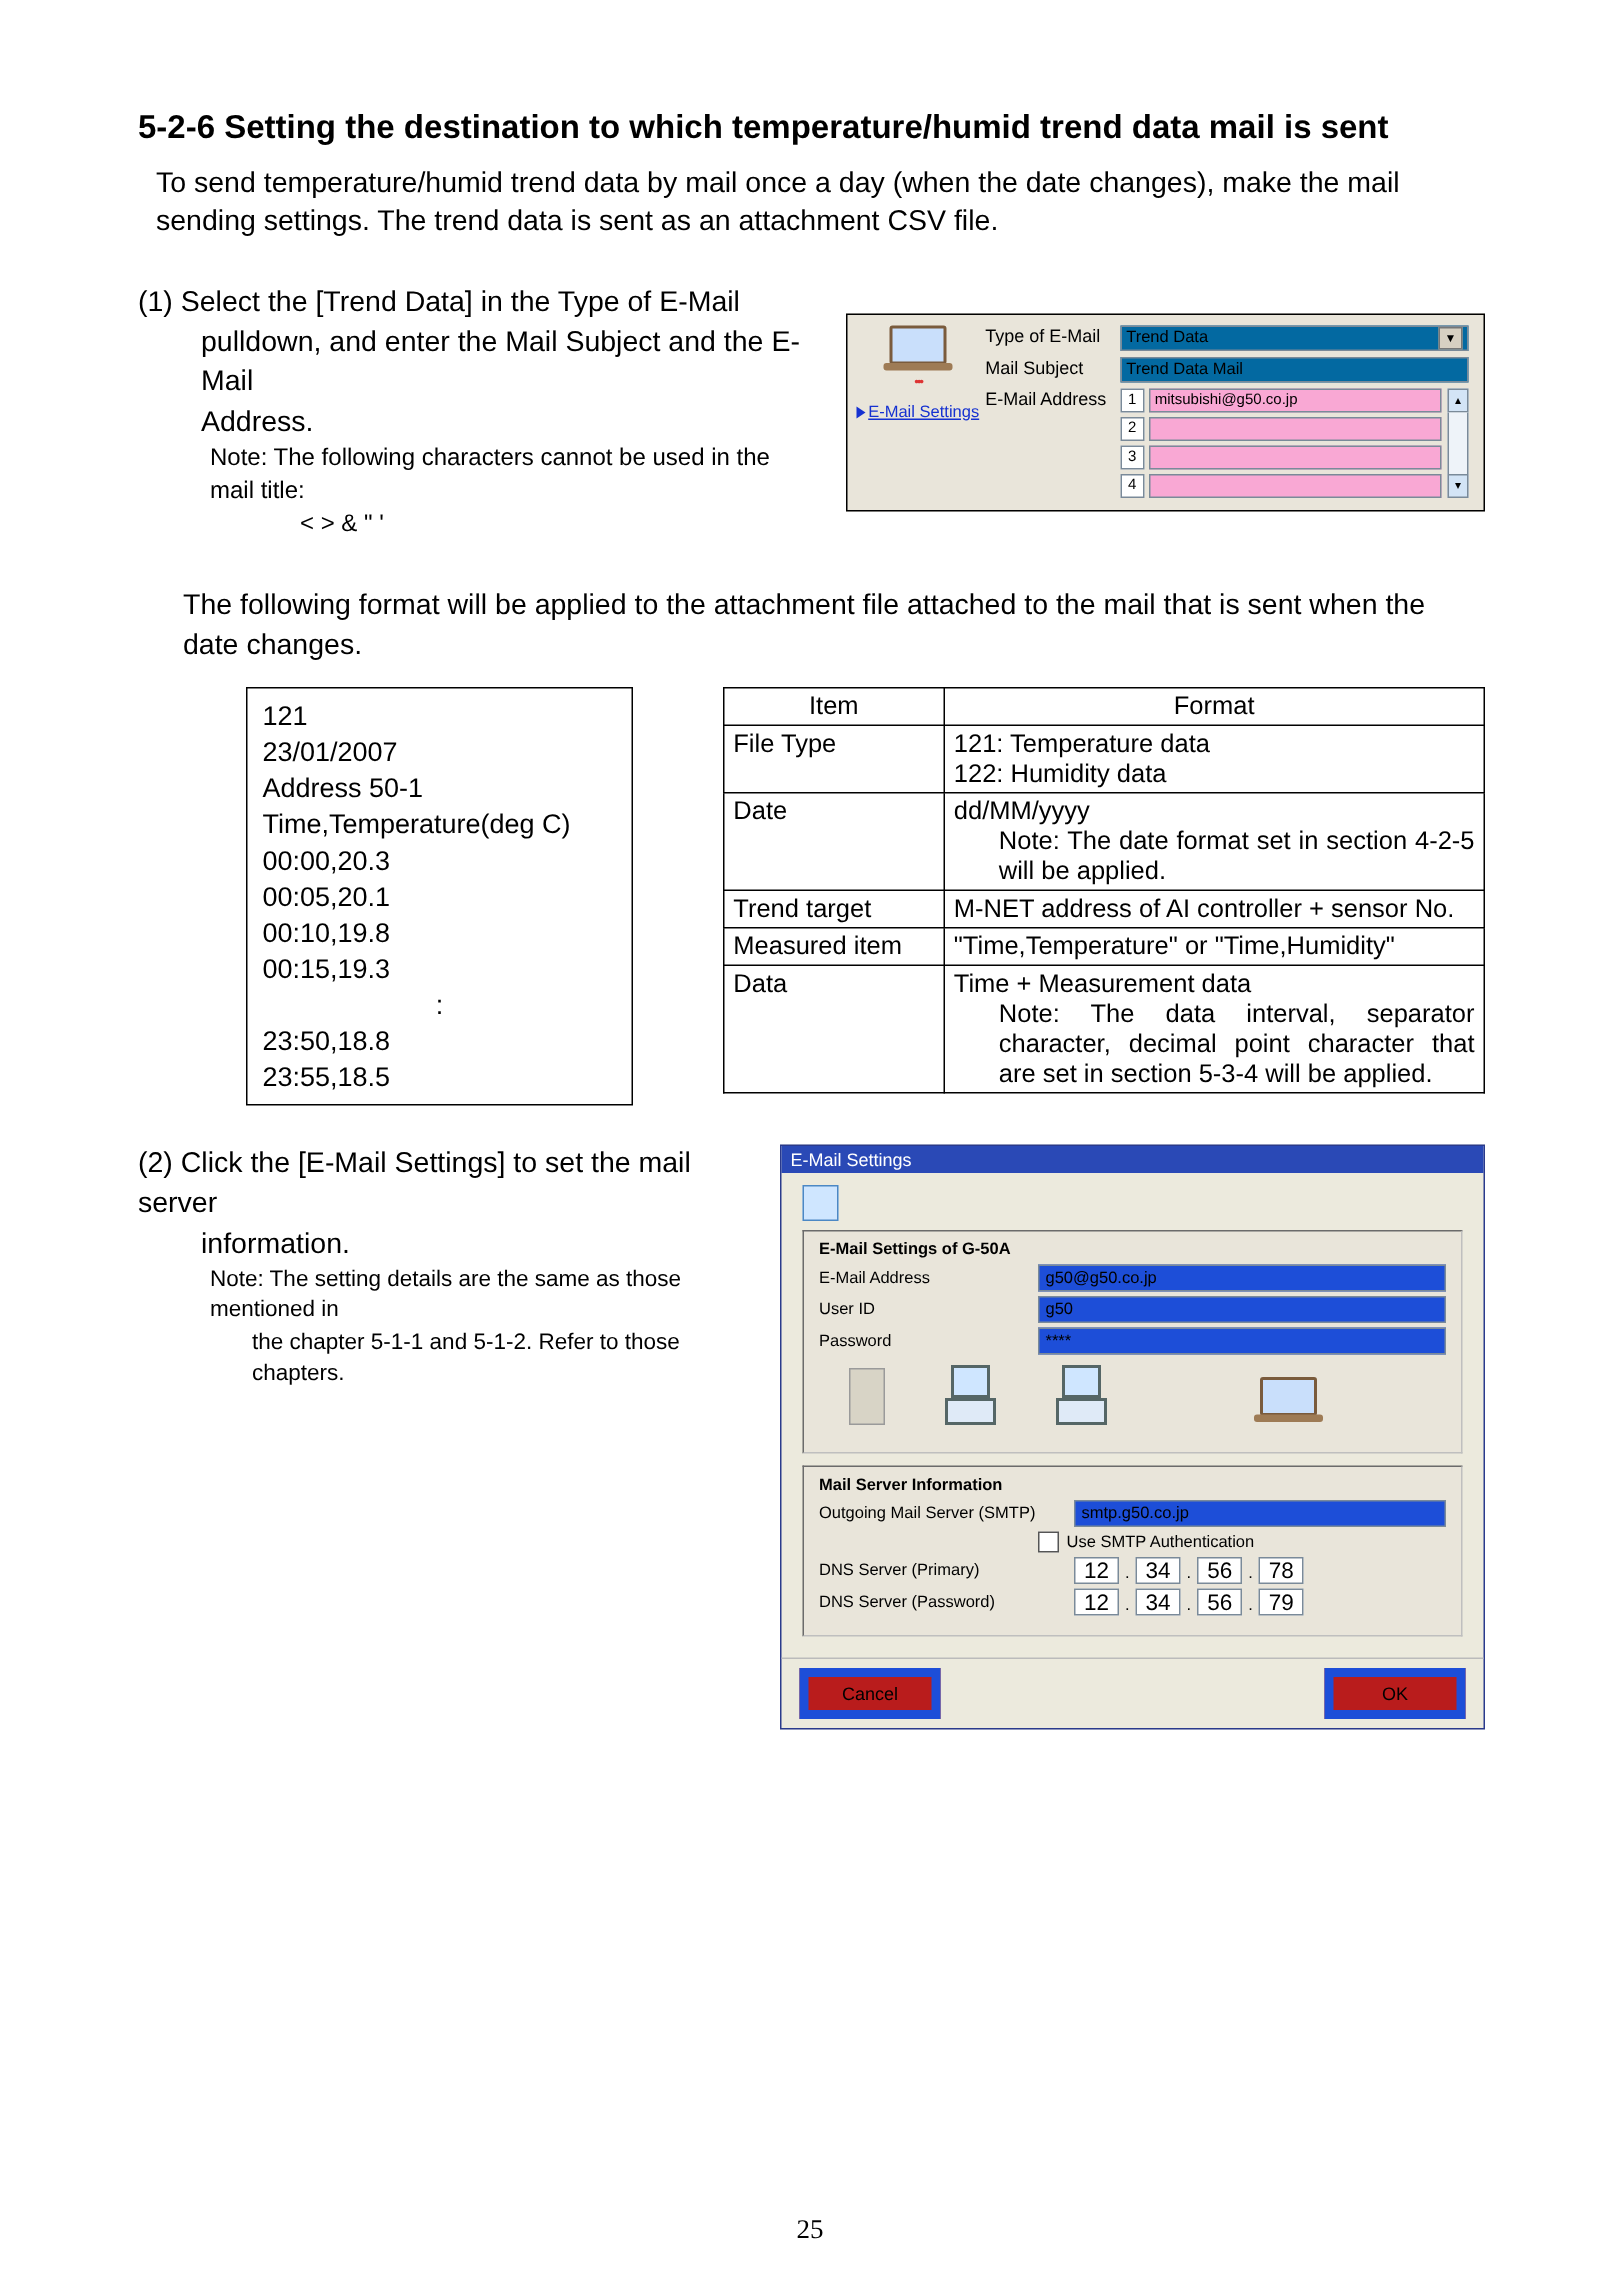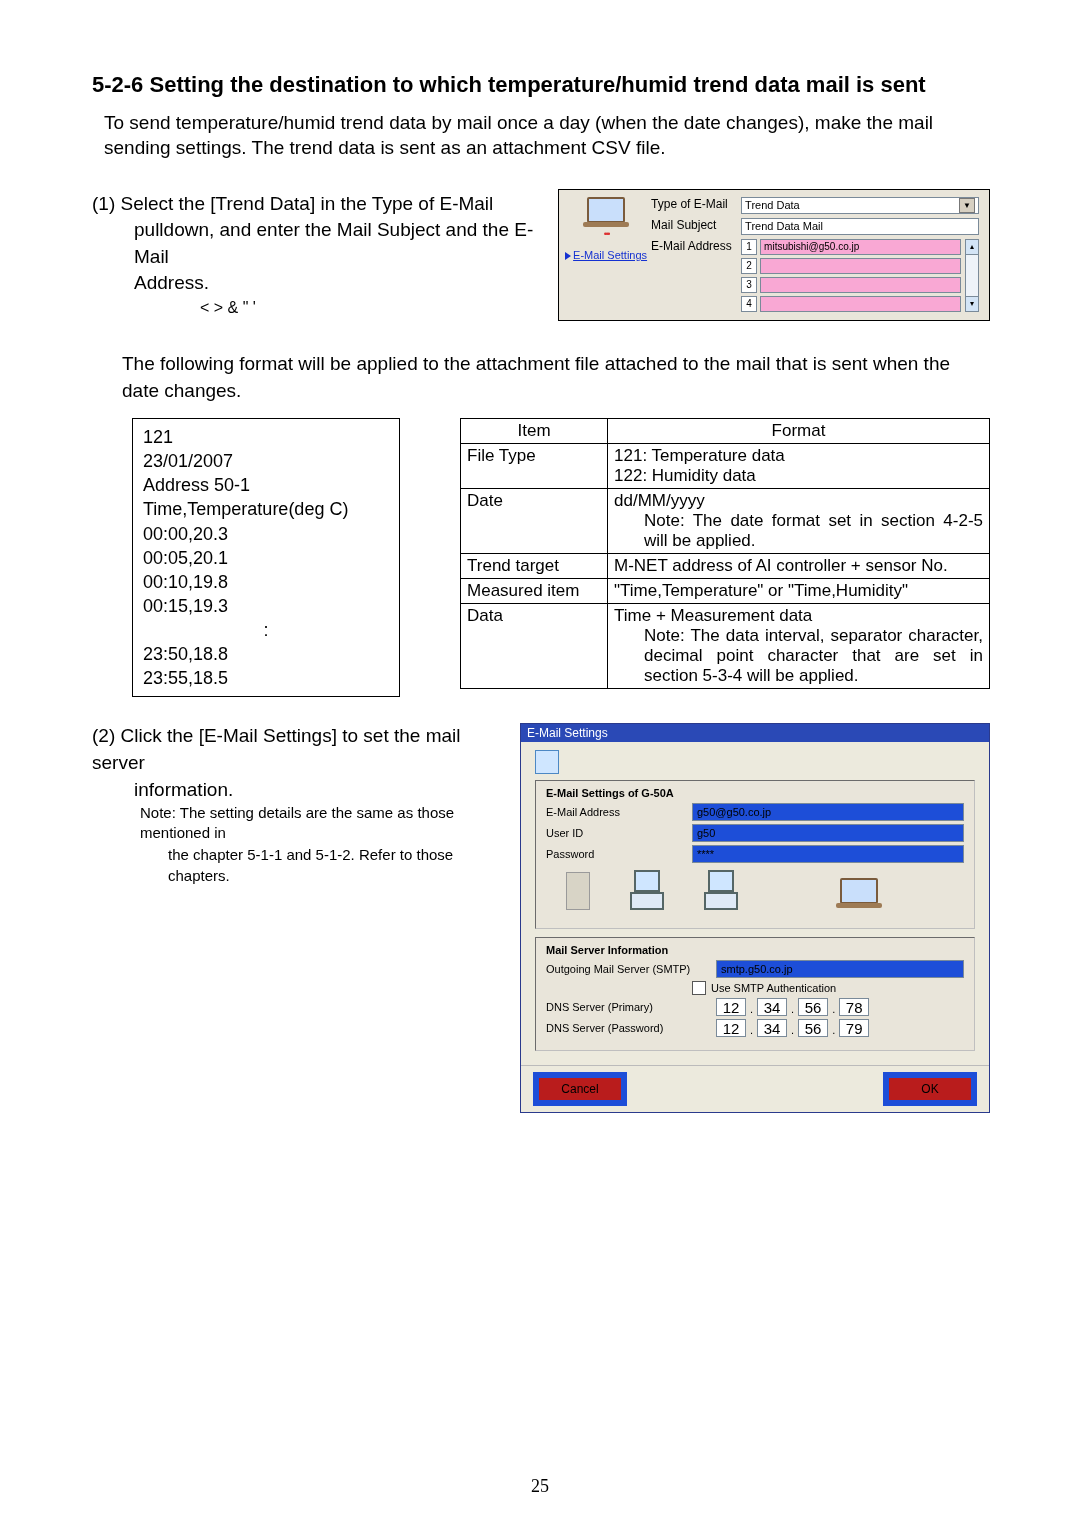--- a/index.html
+++ b/index.html
@@ -88,21 +88,21 @@
   .panel1-left .tri {
     display:inline-block; width:0; height:0;
     border-top:4px solid transparent; border-bottom:4px solid transparent;
     border-left:6px solid #1531d1; margin-right:2px; vertical-align:middle;
   }
   .panel1-right { flex:1; }
   .ptbl { width:100%; border-collapse: collapse; }
   .ptbl td { padding: 2px 4px; vertical-align: top; font-size: 12px; }
   .lbl { width: 82px; white-space: nowrap; }
   .winput {
-    background:#ffffff; border:1px solid #7a8a99; height:17px;
+    background:#0369a1; border:1px solid #7a8a99; height:17px;
     box-sizing:border-box; width:100%; font-size:11px; padding:1px 3px;
     display:flex; align-items:center; justify-content:space-between;
   }
   .winput .dd {
     width:14px; height:13px; background:#d7d0c2; border:1px solid #777;
     display:flex; align-items:center; justify-content:center; font-size:8px;
   }
   .addr-grid {
     display:flex; align-items: stretch;
   }
@@ -122,21 +122,21 @@
   .scroll-col .sbtn {
     height:14px; background:#d3e4f6; border:1px solid #7a8a99;
     display:flex; align-items:center; justify-content:center; font-size:8px;
   }
   .scroll-col .strack { flex:1; background:#eef3f9; border-left:1px solid #7a8a99; border-right:1px solid #7a8a99;}
 
   
   .midtext {
     font-size: 19px; line-height:1.4; margin: 30px 0 14px 30px;
   }
-  .mid-row { display:flex; gap:60px; margin-left: 40px; align-items:flex-start; }
+  .mid-row { display:flex; gap:60px; margin-left: 72px; align-items:flex-start; }
   .csvbox {
     border:1px solid #000; width:275px;
     font-size:18px; padding: 6px 10px; line-height:1.34;
     box-sizing:border-box;
   }
   .fmt-table {
     border-collapse: collapse; width: 545px; font-size:17px;
   }
   .fmt-table th, .fmt-table td {
     border:1px solid #000; padding:2px 6px; vertical-align:top;
@@ -208,20 +208,21 @@
 <div class="page">
 
   <h1 class="section">5-2-6 Setting the destination to which temperature/humid trend data mail is sent</h1>
   <div class="intro">To send temperature/humid trend data by mail once a day (when the date changes), make the mail sending settings. The trend data is sent as an attachment CSV file.</div>
 
   <div class="step-row">
     <div class="step-left">
       <div class="step-label">(1) Select the [Trend Data] in the Type of E-Mail</div>
       <div class="indent1">pulldown, and enter the Mail Subject and the E-Mail</div>
       <div class="indent1">Address.</div>
+      <div class="note">Note: The following characters cannot be used in the mail title:</div>
       <div class="note-sub">&lt; &gt; &amp; " '</div>
     </div>
 
     <div class="panel1">
       <div class="panel1-row">
         <div class="panel1-left">
           <div class="laptop">
             <div class="lid"></div>
               <div class="base"></div>
           </div>

